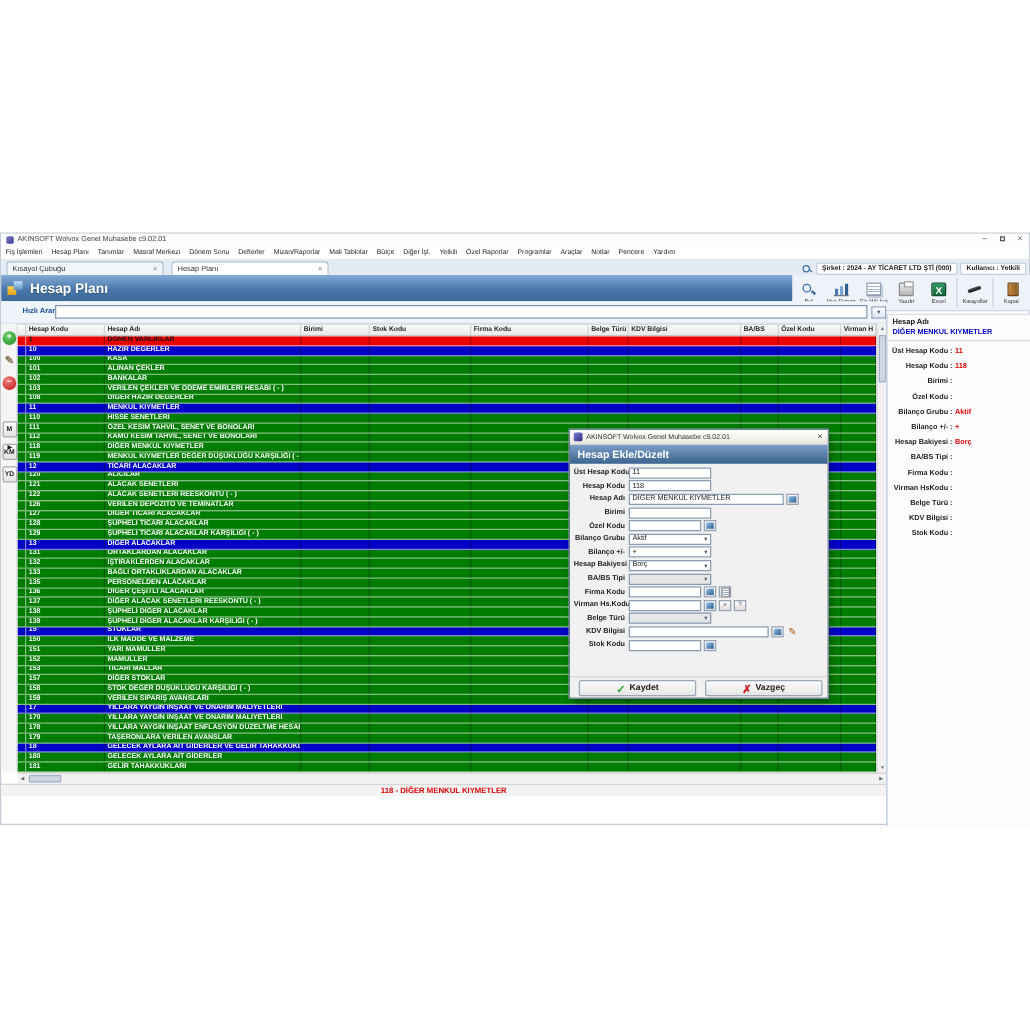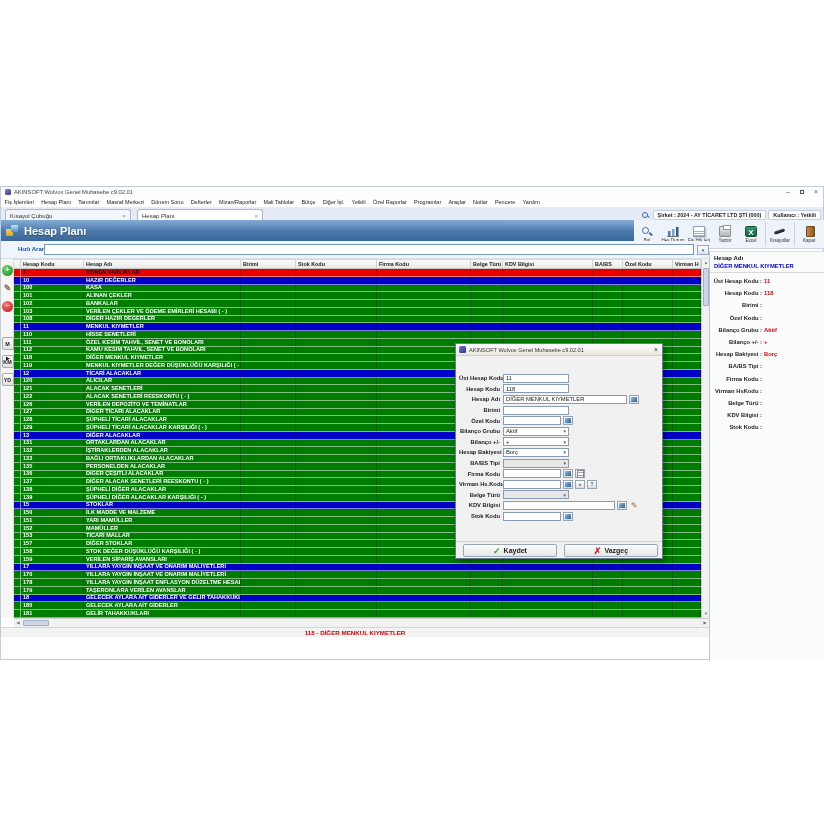--- a/index.html
+++ b/index.html
@@ -950,20 +950,21 @@
         </div>
     </div>
   </div>
 
   <div class="dialog">
     <div class="dlg-titlebar">
       <span class="dlg-app-icon"></span>
       <span>AKINSOFT Wolvox Genel Muhasebe c9.02.01</span>
       <span class="dlg-close">×</span>
     </div>
+    <div class="dlg-header">Hesap Ekle/Düzelt</div>
     <div class="dlg-fields" id="dlg-fields">
         <div class="dlg-row">
           <span class="dlg-label">Üst Hesap Kodu</span>
           <input class="dlg-input text" value="11" style="">
         </div>
         <div class="dlg-row">
           <span class="dlg-label">Hesap Kodu</span>
           <input class="dlg-input text" value="118" style="">
         </div>
         <div class="dlg-row">

